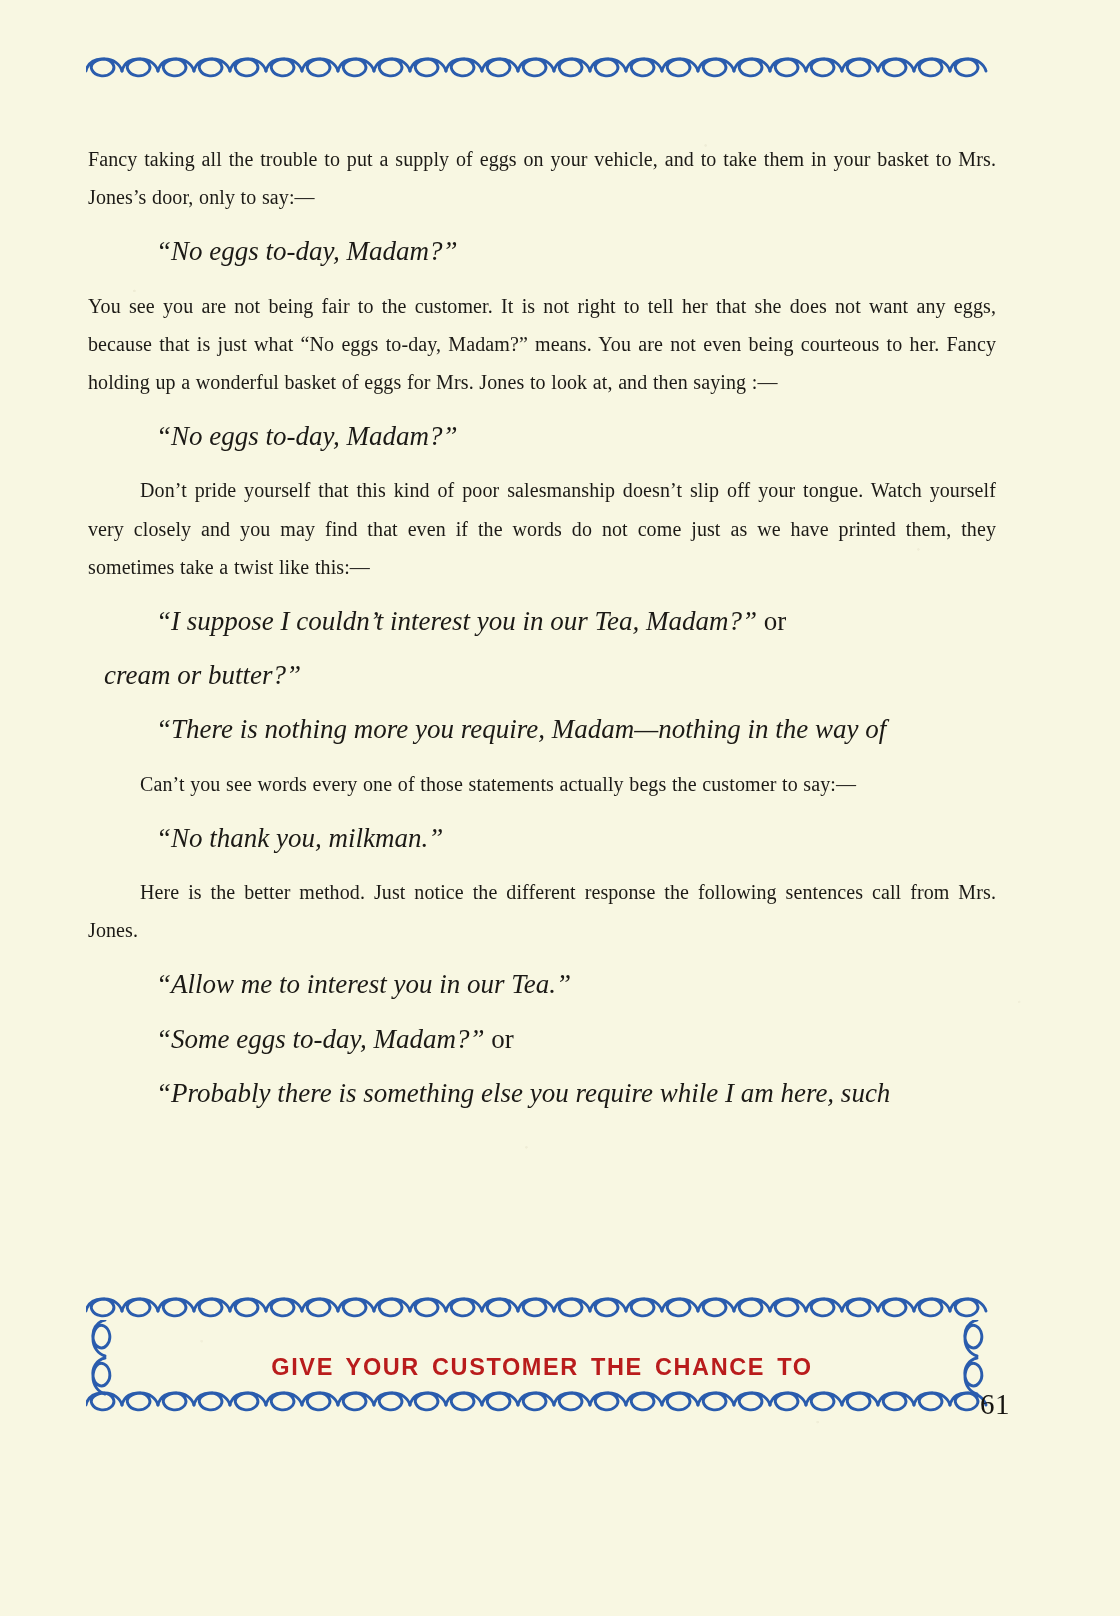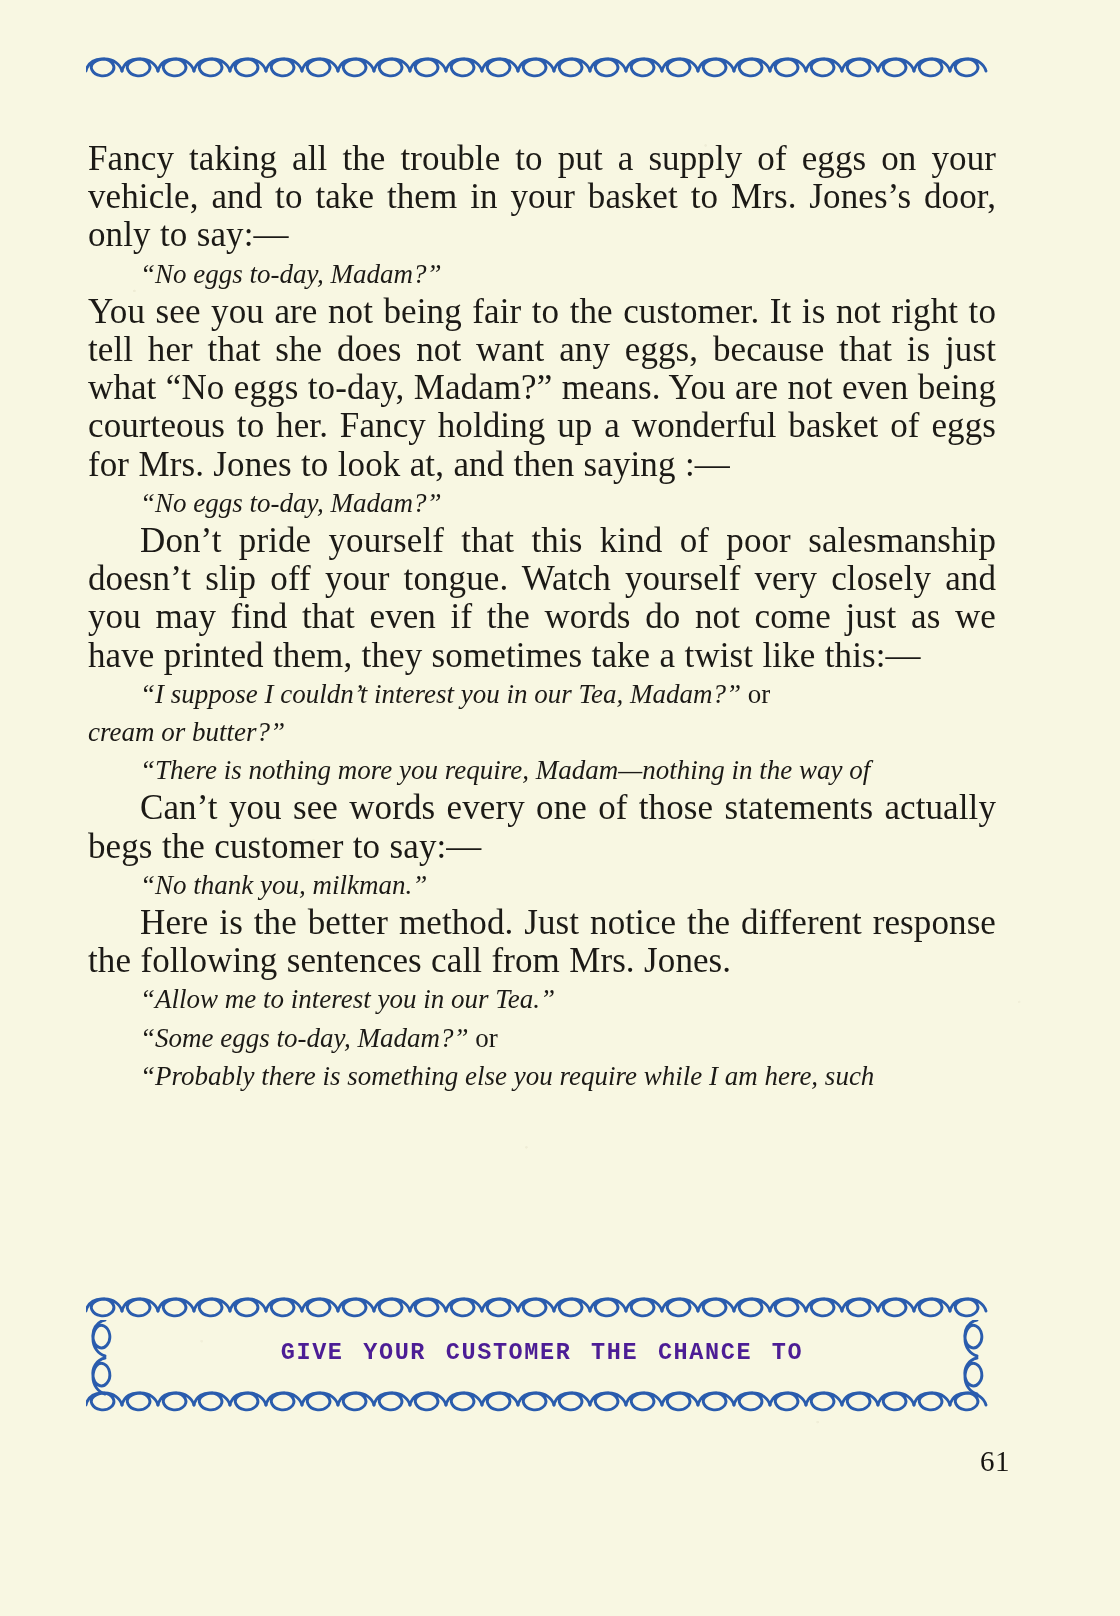--- a/index.html
+++ b/index.html
@@ -60,30 +60,30 @@
     position: absolute;
     left: 88px;
     top: 140px;
     width: 908px;
   }
 
   p.body {
     margin: 0;
     text-align: justify;
     text-justify: inter-word;
-    font-size: 35px;
+    font-size: 20px;
     line-height: 38.2px;
     letter-spacing: .1px;
     word-spacing: .5px;
   }
   p.body.indent { text-indent: 52px; }
   p.body.noindent { text-indent: 0; }
 
   p.quote {
-    margin: 0;
+    margin: 16px;
     font-style: italic;
     font-size: 27px;
     line-height: 38.2px;
     text-indent: 52px;
     text-align: left;
     font-family: Liberation Serif, serif;
   }
   p.quote.just {
     text-align: justify;
     text-justify: inter-word;
@@ -110,38 +110,38 @@
     height: 78px;
   }
   .motto-side.left { left: 2px; }
   .motto-side.right { right: 2px; }
   .motto-side svg { display:block; width:100%; height:100%; }
 
   .motto-text {
     position: absolute;
     left: 60px;
     right: 60px;
-    top: 42px;
+    top: 56px;
     text-align: center;
-    font-family: Liberation Mono, monospace;
+    font-family: Liberation Sans, sans-serif;
     font-weight: bold;
-    color: #4c1d95;
+    color: #b91c1c;
   }
   .motto-line {
     font-size: 23.5px;
     letter-spacing: 1.6px;
     word-spacing: 4px;
     line-height: 34px;
   }
 
   
   .page-number {
     position: absolute;
     right: 110px;
-    top: 1445px;
+    top: 1388px;
     font-size: 29px;
     color: #161410;
     letter-spacing: .5px;
   }
 </style>
 </head>
 <body>
 
 <div class="page">
 

